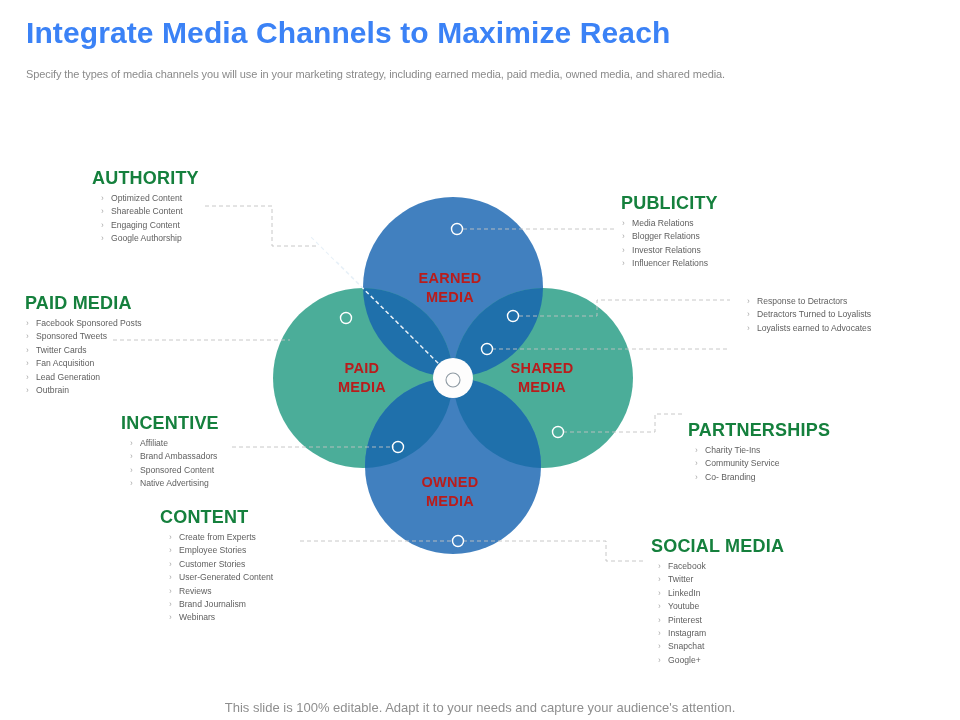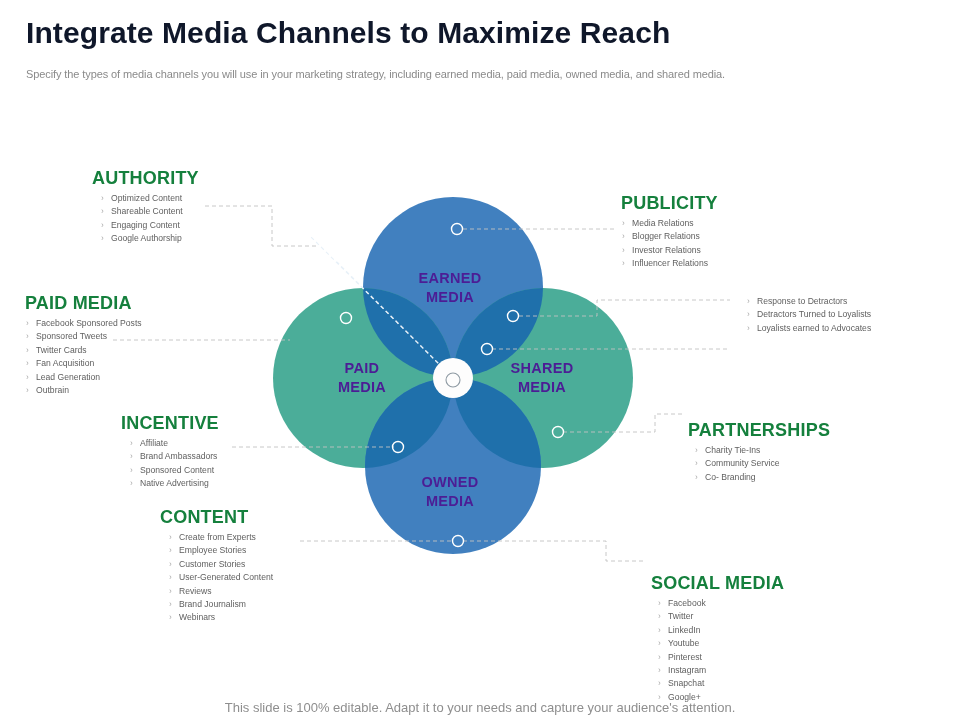--- a/index.html
+++ b/index.html
@@ -9,21 +9,21 @@
     font-family:"Liberation Sans", sans-serif;
     color:#2b2b2b;
     overflow:hidden;
     position:relative;
   }
 
   
   #slide-title{
     position:absolute; left:26px; top:16px;
     font-size:30px; font-weight:700; letter-spacing:.1px;
-    color:#0f172a; white-space:nowrap;
+    color:#3b82f6; white-space:nowrap;
   }
   #slide-subtitle{
     position:absolute; left:26px; top:68px;
     font-size:11px; color:#8a8a8a; letter-spacing:-.1px; white-space:nowrap;
   }
 
   
   #slide-footer{
     position:absolute; left:0; right:0; top:700px;
     text-align:center; font-size:13px; color:#8e8e8e;
@@ -61,26 +61,26 @@
   #co-incentive{left:121px; top:413px;}
   #co-incentive ul{padding-left:8px;}
   #co-content{left:160px; top:507px;}
   #co-content ul{padding-left:8px;}
 
   #co-publicity{left:621px; top:193px;}
   #co-influencer{left:738px; top:295px;}
   #co-influencer ul{padding-left:8px;}
   #co-partnerships{left:688px; top:420px;}
   #co-partnerships ul{padding-left:6px;}
-  #co-social{left:651px;  top:536px;margin-top:37px;}
+  #co-social{left:651px;  top:536px;}
   #co-social ul{padding-left:6px;}
 
   
   .venn-label{
-    position:absolute; color:#4c1d95; font-weight:700;
+    position:absolute; color:#b91c1c; font-weight:700;
     font-size:14.5px; line-height:19px; text-align:center;
     letter-spacing:.3px; pointer-events:none;
   }
   #lbl-earned{left:395px; top:269px; width:110px;}
   #lbl-paid  {left:307px; top:359px; width:110px;}
   #lbl-shared{left:487px; top:359px; width:110px;}
   #lbl-owned {left:395px; top:473px; width:110px;}
 </style>
 </head>
 <body>

